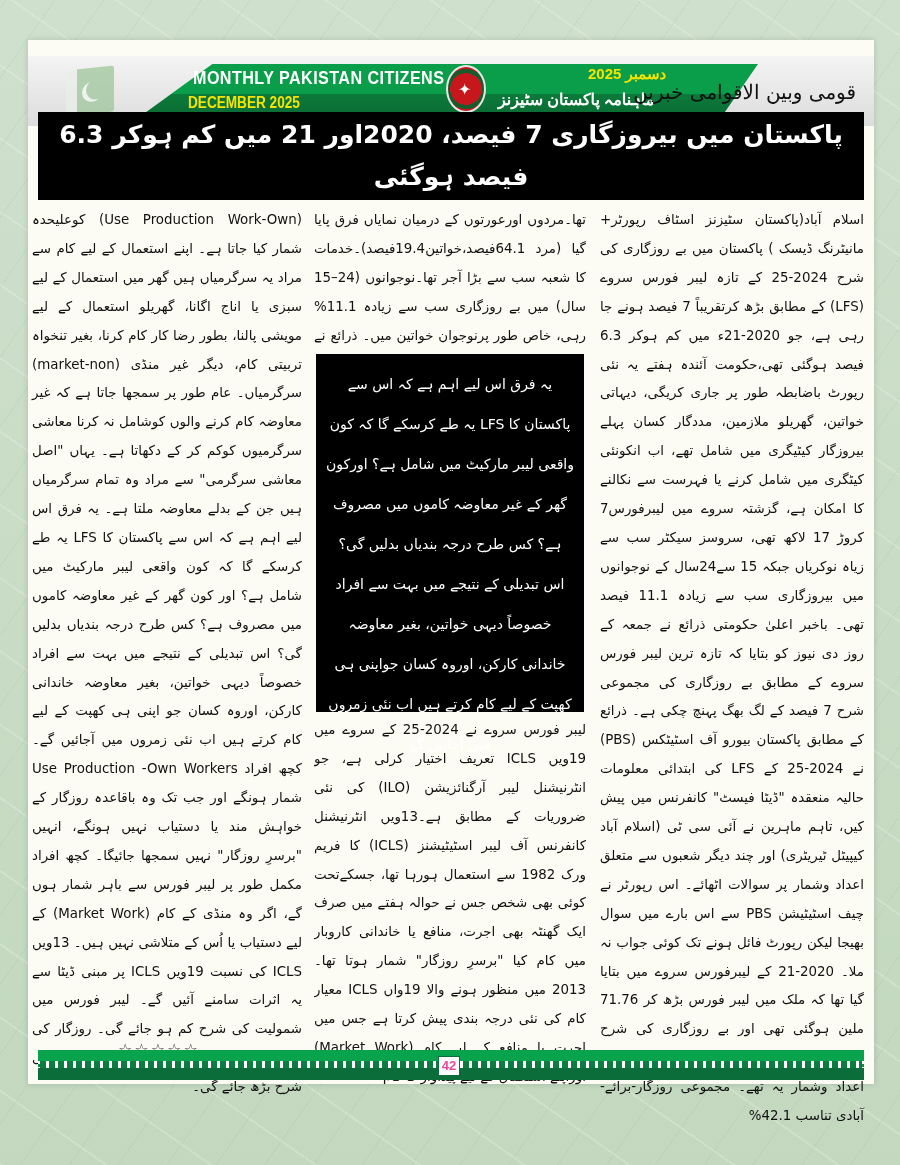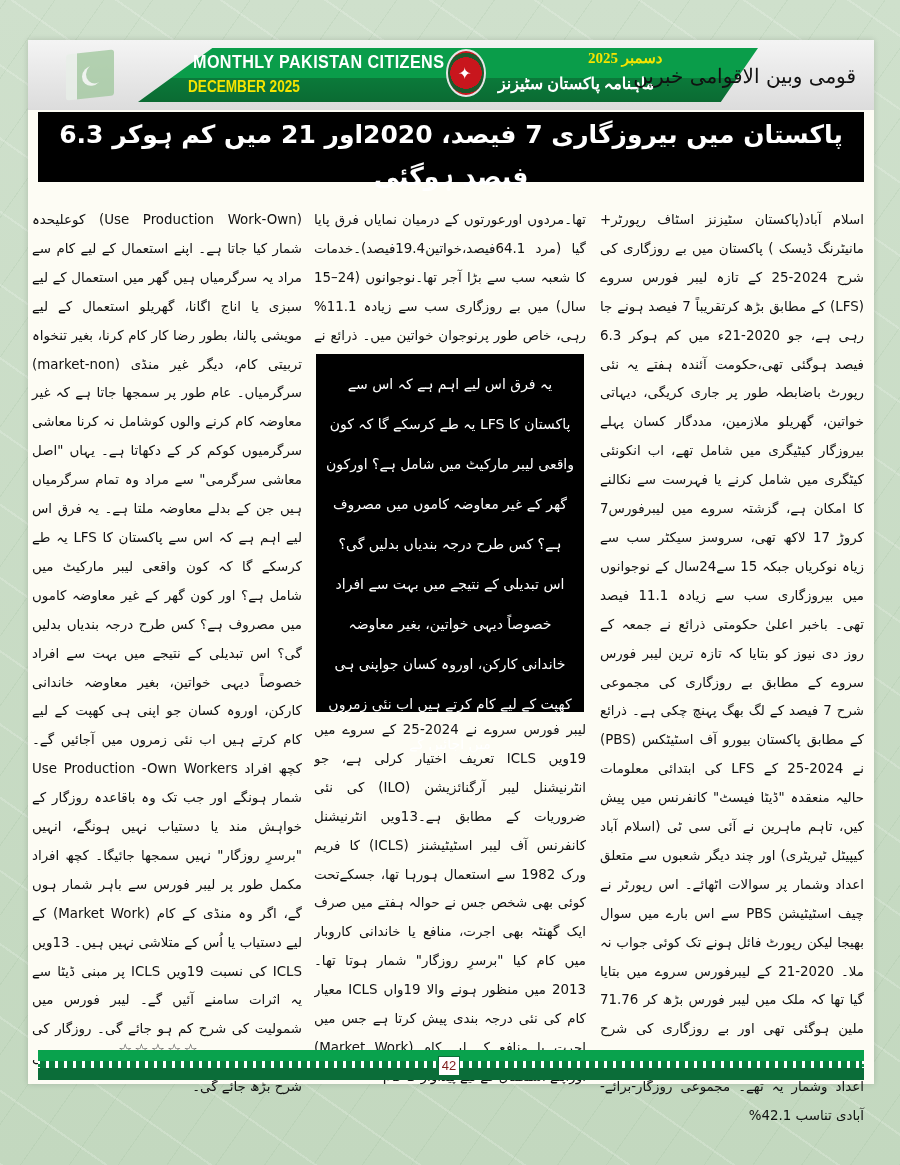--- a/index.html
+++ b/index.html
@@ -13,21 +13,21 @@
     font-family: "DejaVu Sans", sans-serif;
     position: relative;
   }
   .page {
     position: absolute; left: 28px; top: 40px; width: 846px; height: 1044px;
     background: #fdfcf4;
     box-shadow: 0 0 6px rgba(0,0,0,0.15);
   }
   
   .masthead {
-    position: absolute; left: 0; top: 0; width: 846px; height: 70px;
+    position: absolute; left: 0; top: 16px; width: 846px; height: 70px;
     background: linear-gradient(180deg, #f4f4f4, #dcdcdc);
   }
   .flag {
     position: absolute; left: 38px; top: 12px; width: 48px; height: 46px;
     background: linear-gradient(90deg, #e8efe8 0 22%, #9fc79c 22% 100%);
     border-radius: 3px; opacity: .75; transform: skewY(-6deg);
   }
   .flag .moon {
     position: absolute; left: 20px; top: 12px; width: 20px; height: 20px;
     border-radius: 50%; box-shadow: -4px 2px 0 0 #f2f7f2;
@@ -50,33 +50,33 @@
     transform: scaleX(.85); transform-origin: left;
   }
   .logo {
     position: absolute; left: 418px; top: 9px; width: 40px; height: 48px;
     border-radius: 50%; background: radial-gradient(circle, #c8161d 0 55%, #1c5a2c 56% 70%, #c8161d 71%);
     border: 2px solid #e6e6e6;
   }
   .logo span { position: absolute; left: 10px; top: 13px; color: #fff; font-size: 16px; }
   .date-ur {
     position: absolute; left: 560px; top: 9px; direction: rtl;
-    font-family: Liberation Serif, serif; font-weight: bold; font-size: 15px; color: #f5e400;
+    font-family: Liberation Sans, sans-serif; font-weight: bold; font-size: 15px; color: #f5e400;
   }
   .title-ur {
     position: absolute; left: 470px; top: 34px; direction: rtl;
     font-family: Liberation Serif, serif; font-size: 16px; color: #fff; font-weight: bold;
   }
   .section-ur {
     position: absolute; right: 18px; top: 24px; direction: rtl;
     font-family: "DejaVu Serif", serif; font-size: 20px; color: #111;
   }
   
   .headline {
-    position: absolute; left: 10px; top: 72px; width: 826px; height: 70px;
+    position: absolute; left: 10px; top: 72px; width: 826px; height: 88px;
     background: #000; color: #fff; text-align: center; direction: rtl;
     font-family: "DejaVu Sans", sans-serif; font-weight: bold;
     font-size: 25px; line-height: 42px; padding-top: 2px;
   }
   
   .col {
     position: absolute; top: 166px; direction: rtl; text-align: justify;
     font-family: "DejaVu Sans", sans-serif; font-size: 13.4px; line-height: 28.9px; color: #111;
   }
   .col-right { left: 572px; width: 264px; height: 898px; }
@@ -97,21 +97,21 @@
     position: absolute; left: 10px; top: 1010px; width: 826px; height: 30px;
     background: linear-gradient(180deg, #09a24d 0 35%, #ffffff 35% 45%, #0a8a44 45% 55%, #ffffff 55% 60%, #0b6d39 60% 100%);
   }
   .footer .dots {
     position: absolute; left: 2px; right: 2px; top: 11px; height: 7px;
     background: repeating-linear-gradient(90deg, #0a7d3f 0 6px, #fff 6px 9px);
   }
   .page-num {
     position: absolute; left: 400px; top: 6px; width: 22px; height: 20px;
     background: #fff; border: 1px solid #0b6d39; text-align: center;
-    font-family: "Liberation Sans", sans-serif; font-weight: normal; font-size: 13px; line-height: 18px; color: #7f1d1d;
+    font-family: "Liberation Sans", sans-serif; font-weight: bold; font-size: 13px; line-height: 18px; color: #ec4899;
   }
 </style>
 </head>
 <body>
 
 <div class="page">
   <div class="masthead">
     <div class="flag">
         <div class="moon"></div>
       </div>

